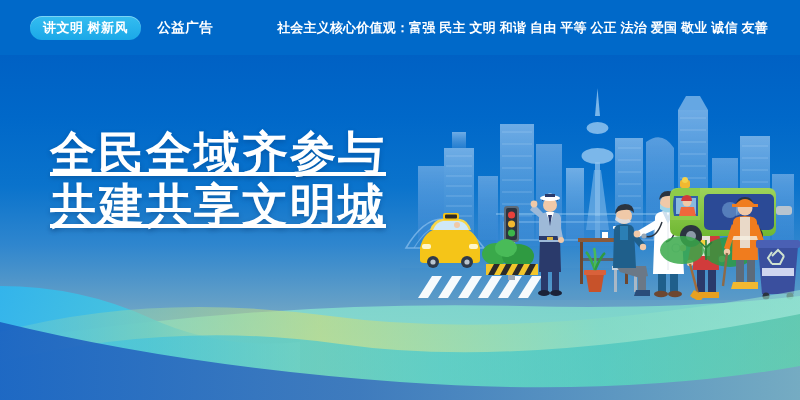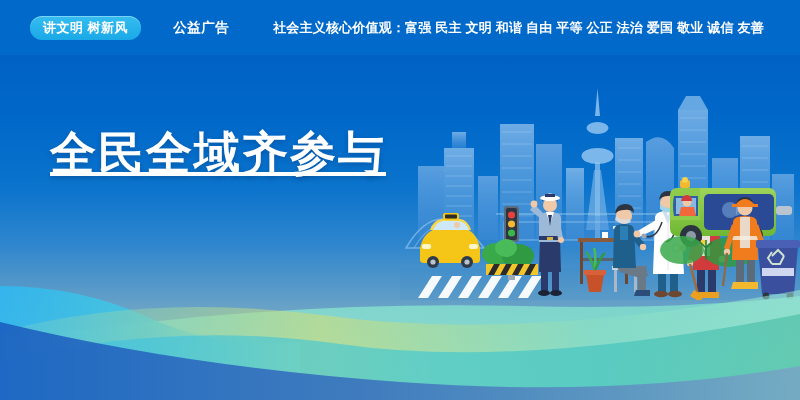--- a/index.html
+++ b/index.html
@@ -19,25 +19,25 @@
   }
   .pill {
     margin-left:30px;
     background:linear-gradient(180deg,#35bdf0 0%,#1aa8e8 100%);
     color:#ffffff; font-weight:bold; font-size:13px;
     padding:5px 13px 6px; border-radius:14px; line-height:1;
     letter-spacing:.5px; white-space:nowrap;
     box-shadow:inset 0 1px 0 rgba(255,255,255,.35);
   }
   .gy {
-    margin-left:32px; color:#ffffff; font-weight:bold; font-size:13.5px;
+    margin-left:16px; color:#ffffff; font-weight:bold; font-size:13.5px;
     letter-spacing:.5px; white-space:nowrap;
   }
   .core {
-    margin-left:44px; color:#ffffff; font-weight:bold; font-size:13px;
+    margin-left:64px; color:#ffffff; font-weight:bold; font-size:13px;
     letter-spacing:.2px; white-space:nowrap;
   }
 
   
   .sky {
     position:absolute; left:0; top:55px; width:800px; height:345px;
     background:linear-gradient(180deg,
       #0061c4 0%, #0068c9 18%, #0a73cc 38%,
       #2f86ce 55%, #6ba3c6 74%, #93b4c2 88%, #a2b8be 100%);
     z-index:5;
@@ -67,20 +67,21 @@
   <div class="sky"></div>
 
   <div class="topbar">
     <span class="pill">讲文明 树新风</span>
     <span class="gy">公益广告</span>
     <span class="core">社会主义核心价值观：富强 民主 文明 和谐  自由 平等 公正 法治  爱国 敬业 诚信 友善</span>
   </div>
 
   <div class="title">
     <div>全民全域齐参与</div>
+    <div>共建共享文明城</div>
   </div>
 
   <svg class="illus" viewBox="0 0 400 230">
     <defs>
       <linearGradient id="bldg" x1="0" y1="0" x2="0" y2="1">
         <stop offset="0%" stop-color="#7fb4e8" stop-opacity=".75"></stop>
         <stop offset="100%" stop-color="#3f8ad6" stop-opacity=".55"></stop>
       </linearGradient>
       <linearGradient id="bldg2" x1="0" y1="0" x2="0" y2="1">
         <stop offset="0%" stop-color="#96c4ef" stop-opacity=".8"></stop>

